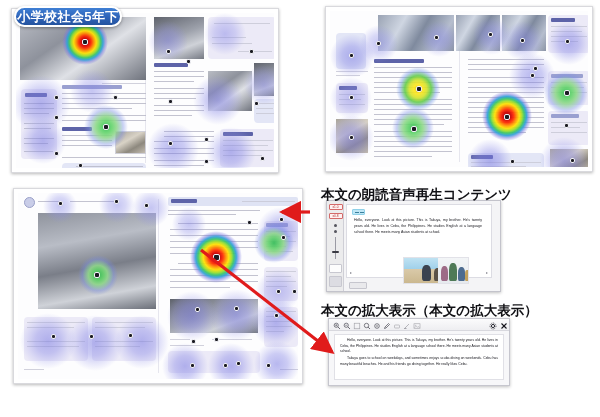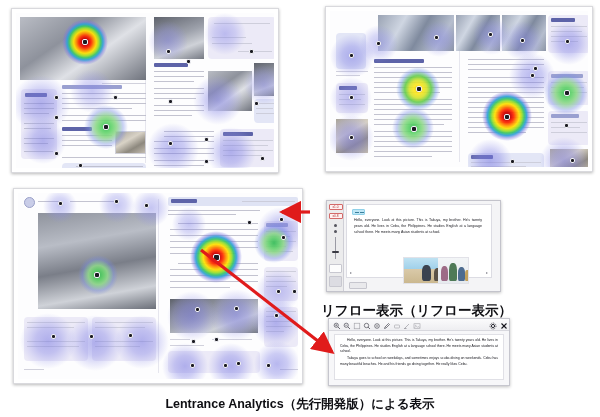--- a/index.html
+++ b/index.html
@@ -343,20 +343,21 @@
       <div class="gaze" style="left:170px; top:46px; width:5px; height:5px;"></div>
       <div class="gaze" style="left:238px; top:88px; width:5px; height:5px;"></div>
       <div class="gaze" style="left:152px; top:86px; width:5px; height:5px;"></div>
       <div class="gaze" style="left:152px; top:128px; width:5px; height:5px;"></div>
       <div class="gaze" style="left:188px; top:124px; width:5px; height:5px;"></div>
       <div class="gaze" style="left:188px; top:146px; width:5px; height:5px;"></div>
       <div class="gaze" style="left:244px; top:143px; width:5px; height:5px;"></div>
 
     </div>
   </div>
+  <div class="badge" style="left:14px; top:6px; width:108px; height:21px; font-size:13px;">小学校社会5年下</div>
 
   <div class="book-card" style="left:325px; top:6px; width:268px; height:166px;">
     <div class="book-inner">
       <div class="spine"></div>
 
       <div class="blk photo map" style="left:48px; top:4px; width:76px; height:36px;"></div>
       <div class="blk photo map" style="left:126px; top:4px; width:44px; height:36px;"></div>
       <div class="blk photo map" style="left:172px; top:4px; width:44px; height:36px;"></div>
       <div class="blk tint roundbox" style="left:218px; top:4px; width:42px; height:38px;">
         <div class="hdrbar dk" style="left:3px; top:3px; width:24px;"></div>
@@ -588,20 +589,21 @@
       <div class="gaze" style="left:173px; top:146px; width:5px; height:5px;"></div>
       <div class="gaze" style="left:196px; top:144px; width:5px; height:5px;"></div>
       <div class="gaze" style="left:256px; top:120px; width:5px; height:5px;"></div>
       <div class="gaze" style="left:172px; top:170px; width:5px; height:5px;"></div>
       <div class="gaze" style="left:205px; top:170px; width:5px; height:5px;"></div>
       <div class="gaze" style="left:218px; top:168px; width:5px; height:5px;"></div>
       <div class="gaze" style="left:248px; top:170px; width:5px; height:5px;"></div>
     </div>
   </div>
 
+  <div class="rhead" style="left:321px; top:186px; font-size:13.5px;">本文の朗読音声再生コンテンツ</div>
 
   <div class="panel" style="left:326px; top:200px; width:175px; height:92px;">
     <div class="vtoolbar">
       <div class="vt-chip" style="top:3px;">x1.0</div>
       <div class="vt-chip" style="top:12px;">x0.8</div>
       <div class="vt-dot" style="top:23px;"></div>
       <div class="vt-dot" style="top:29px;"></div>
       <div class="vt-slider" style="top:36px; height:22px;"></div>
       <div class="vt-knob" style="top:50px;"></div>
       <div class="vt-item" style="top:63px; height:9px;"></div>
@@ -626,21 +628,21 @@
           <div class="fig" style="left:27px; top:12px; width:5px; height:11px; background:#c3a15c;"></div>
         </div>
       </div>
       <div class="scroll-tip" style="left:3px; bottom:2px; font-size:4px;">▸</div>
       <div class="scroll-tip" style="right:3px; bottom:2px; font-size:4px;">▸</div>
     </div>
 
     <div class="pg-btn" style="left:22px; bottom:2px; width:18px; height:7px;"></div>
   </div>
 
-  <div class="rhead" style="left:321px; top:302px; font-size:13.5px;">リフロー表示（リフロー表示）</div>
+  <div class="rhead" style="left:321px; top:302px; font-size:13.5px;">本文の拡大表示（本文の拡大表示）</div>
 
   <div class="reflow" style="left:328px; top:318px; width:182px; height:68px;">
     <div class="rf-toolbar">
       <span class="tb-ico" style="left:4px;">
         <svg viewBox="0 0 16 16">
             <circle cx="6.5" cy="6.5" r="4.2" fill="none" stroke="currentColor" stroke-width="1.4"></circle>
             <line x1="9.6" y1="9.6" x2="14" y2="14" stroke="currentColor" stroke-width="1.6"></line>
             <line x1="4.4" y1="6.5" x2="8.6" y2="6.5" stroke="currentColor" stroke-width="1.1"></line>
             <line x1="6.5" y1="4.4" x2="6.5" y2="8.6" stroke="currentColor" stroke-width="1.1"></line>
           </svg>
@@ -717,15 +719,14 @@
   <svg class="arrow" width="600" height="417" viewBox="0 0 600 417" style="left:0; top:0;">
     <defs>
       <marker id="ah" markerWidth="7" markerHeight="7" refX="6" refY="3.5" orient="auto">
         <polygon points="0 0, 7 3.5, 0 7" fill="#e01b1b"></polygon>
       </marker>
     </defs>
     <line x1="310" y1="212" x2="282" y2="212" stroke="#e01b1b" stroke-width="3.2" marker-end="url(#ah)"></line>
     <line x1="201" y1="250" x2="332" y2="352" stroke="#e01b1b" stroke-width="3.2" marker-end="url(#ah)"></line>
   </svg>
 
-  <div class="caption" style="top:396px; font-size:12.5px;">Lentrance Analytics（先行開発版）による表示</div>
 
 </div>
 
 </body></html>

